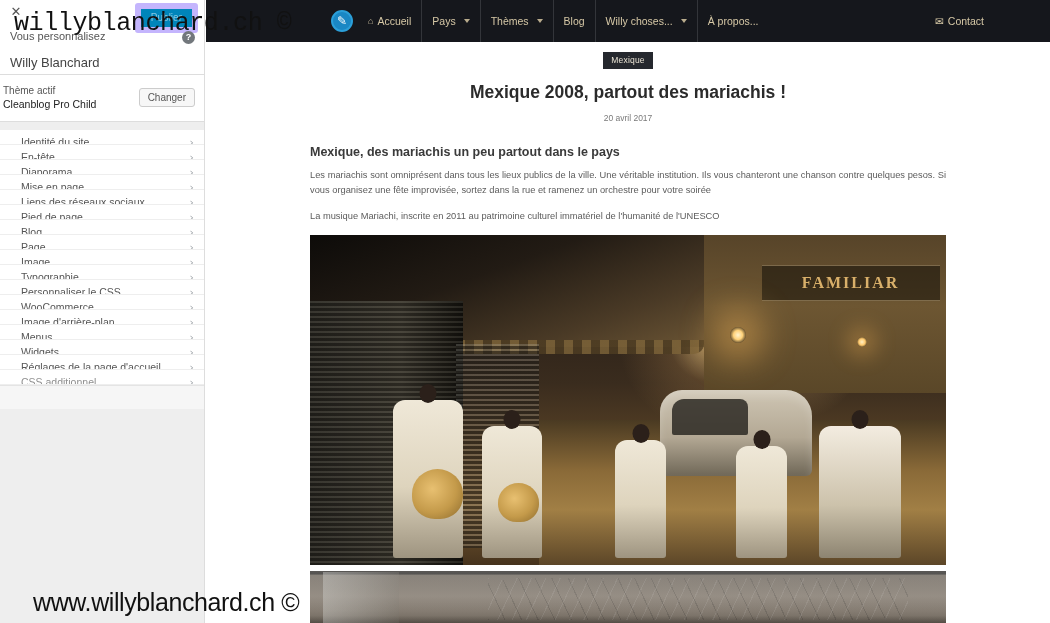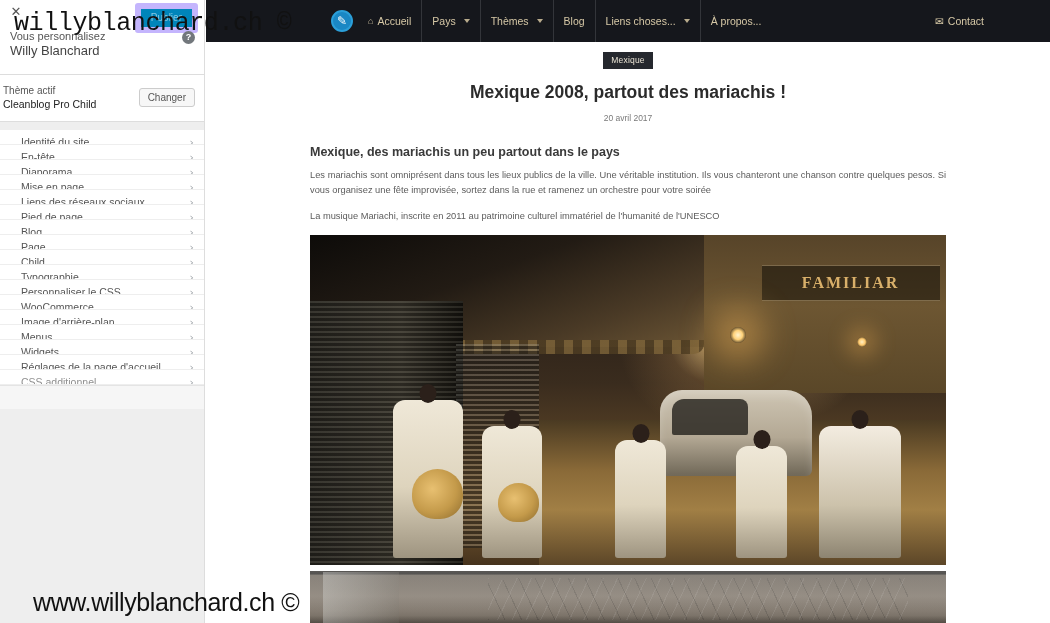--- a/index.html
+++ b/index.html
@@ -38,21 +38,21 @@
     border: 6px solid #c4b5fd;
     font-size: 10px; padding: 3px 10px 4px;
     border-radius: 3px; cursor: pointer;
     font-family: Liberation Sans, sans-serif;
   }
   .cz-youcustomize {
     position: absolute; left: 10px; top: 30px;
     font-size: 11px; color: #555555;
   }
   .cz-sitename {
-    position: absolute; left: 10px; top: 43px;
+    position: absolute; left: 10px; top: 55px;
     font-size: 13px; color: #444444;
   }
   .cz-help {
     position: absolute; right: 9px; top: 31px;
     width: 13px; height: 13px; border-radius: 50%;
     background: #72777c; color: #ffffff;
     font-size: 9px; line-height: 13px; text-align: center;
     font-weight: bold; cursor: pointer;
   }
   .cz-theme {
@@ -353,21 +353,21 @@
       </div>
       <div class="cz-item">
         <span>Blog</span>
         <span class="chev">›</span>
       </div>
       <div class="cz-item">
         <span>Page</span>
         <span class="chev">›</span>
       </div>
       <div class="cz-item">
-        <span>Child</span>
+        <span>Image</span>
         <span class="chev">›</span>
       </div>
       <div class="cz-item">
         <span>Typographie</span>
         <span class="chev">›</span>
       </div>
       <div class="cz-item">
         <span>Personnaliser le CSS</span>
         <span class="chev">›</span>
       </div>
@@ -415,21 +415,21 @@
           <span class="caret"></span>
         </div>
         <div class="nav-link">
           <span>Thèmes</span>
           <span class="caret"></span>
         </div>
         <div class="nav-link">
           <span>Blog</span>
         </div>
         <div class="nav-link">
-          <span>Liens choses...</span>
+          <span>Willy choses...</span>
           <span class="caret"></span>
         </div>
         <div class="nav-link">
           <span>À propos...</span>
         </div>
       </div>
 
       <div class="nav-right">
         <div class="nav-link">
           <span>✉</span>

